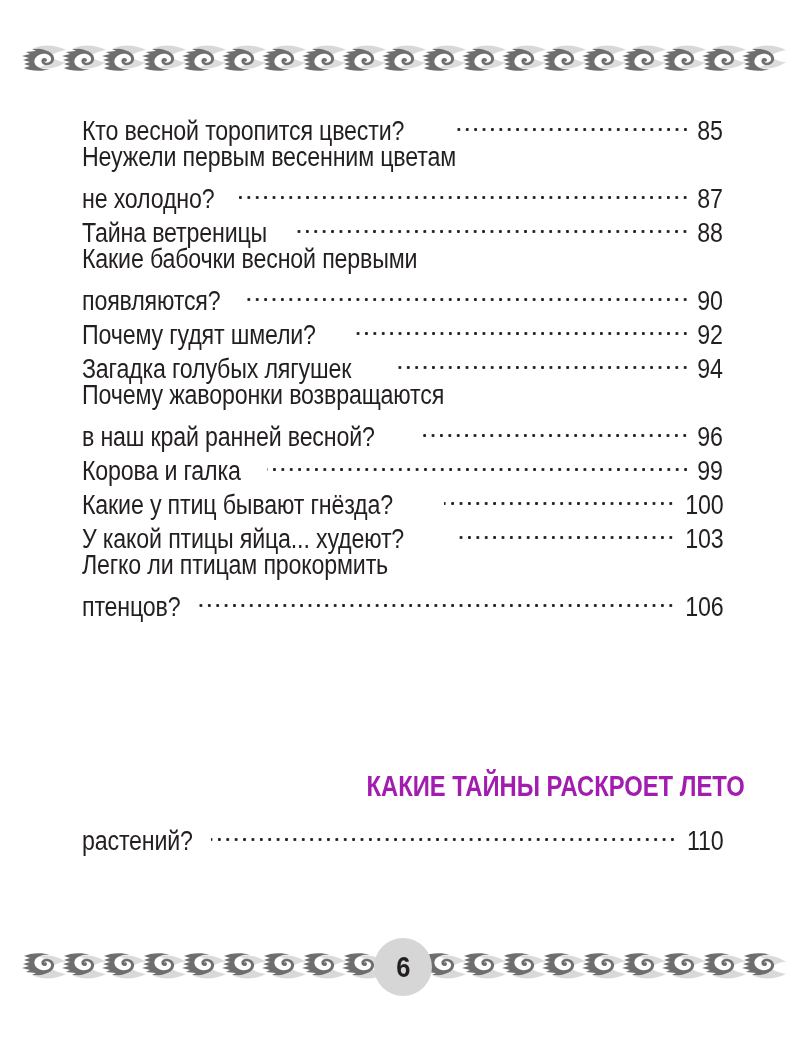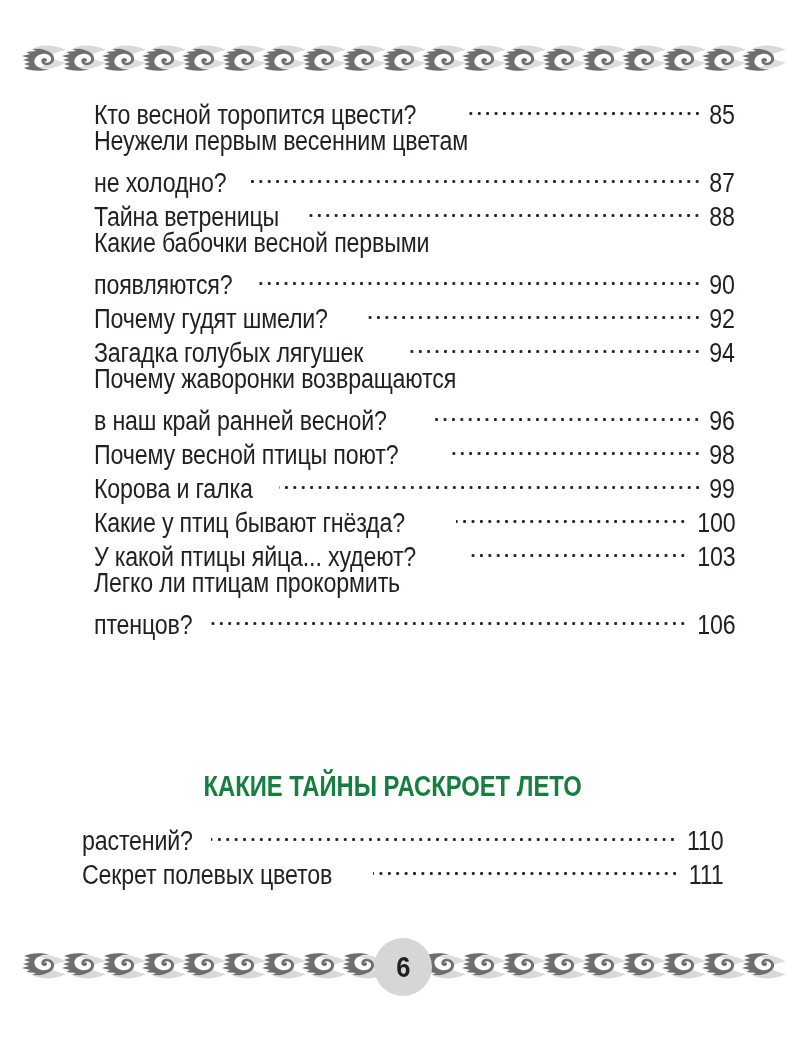--- a/index.html
+++ b/index.html
@@ -22,23 +22,22 @@
       height: 34px;
       overflow: hidden;
     }
     .border.top { top: 40px; }
     .border.bottom { top: 950px; }
     .border svg { display: block; }
 
     .toc {
       position: absolute;
       left: 82px;
-      top: 90px;
+      top: 106px;
       width: 641px;
-      margin-left: 12px;
     }
     .entry { display: block; }
     .line {
       display: flex;
       align-items: baseline;
       height: 34px;
       line-height: 34px;
       font-size: 27px;
       letter-spacing: -0.2px;
       white-space: nowrap;
@@ -75,25 +74,25 @@
       transform: scaleX(0.86);
       transform-origin: right center;
     }
 
     .section-heading {
       position: absolute;
       left: 0;
       width: 786px;
       top: 768px;
       height: 36px;
-      text-align: center;
+      text-align: right;
       font-weight: bold;
       font-size: 29px;
       line-height: 36px;
-      color: #15803d;
+      color: #a21caf;
     }
     .section-heading span {
       display: inline-block;
       transform: scaleX(0.82);
       letter-spacing: 0px;
     }
 
     .toc2 {
       position: absolute;
       left: 82px;
@@ -219,27 +218,20 @@
     <div class="line">
         <span class="txt">Почему жаворонки возвращаются</span>
       </div>
     <div class="line">
         <span class="txt">в наш край ранней весной?</span>
         <span class="leader"></span>
         <span class="page">96</span>
       </div>
   </div>
 
-  <div class="entry">
-    <div class="line">
-        <span class="txt">Почему весной птицы поют?</span>
-        <span class="leader"></span>
-        <span class="page">98</span>
-      </div>
-  </div>
 
   <div class="entry">
     <div class="line">
         <span class="txt">Корова и галка</span>
         <span class="leader"></span>
         <span class="page">99</span>
       </div>
   </div>
 
   <div class="entry">
@@ -274,27 +266,20 @@
 <div class="section-heading">
   <span>КАКИЕ ТАЙНЫ РАСКРОЕТ ЛЕТО</span>
 </div>
 
 <div class="toc2">
   <div class="entry">
     <div class="line">
         <span class="txt">растений?</span>
         <span class="leader"></span>
         <span class="page">110</span>
-      </div>
-  </div>
-  <div class="entry">
-    <div class="line">
-        <span class="txt">Секрет полевых цветов</span>
-        <span class="leader"></span>
-        <span class="page">111</span>
       </div>
   </div>
 </div>
 
 <div class="border bottom">
   <svg width="786" height="34" viewBox="0 0 786 34" xmlns="http://www.w3.org/2000/svg">
     <defs>
       <g id="waveL">
         <path d="M14 6 C24 2 36 3 46 8 C40 9 34 11 30 14 C27 10 22 7 14 6 Z" fill="#d9d9d9"></path>
         <path d="M18 26 C28 28 38 26 46 20 C40 20 36 18 33 16 C30 21 24 24 18 26 Z" fill="#dcdcdc"></path>

